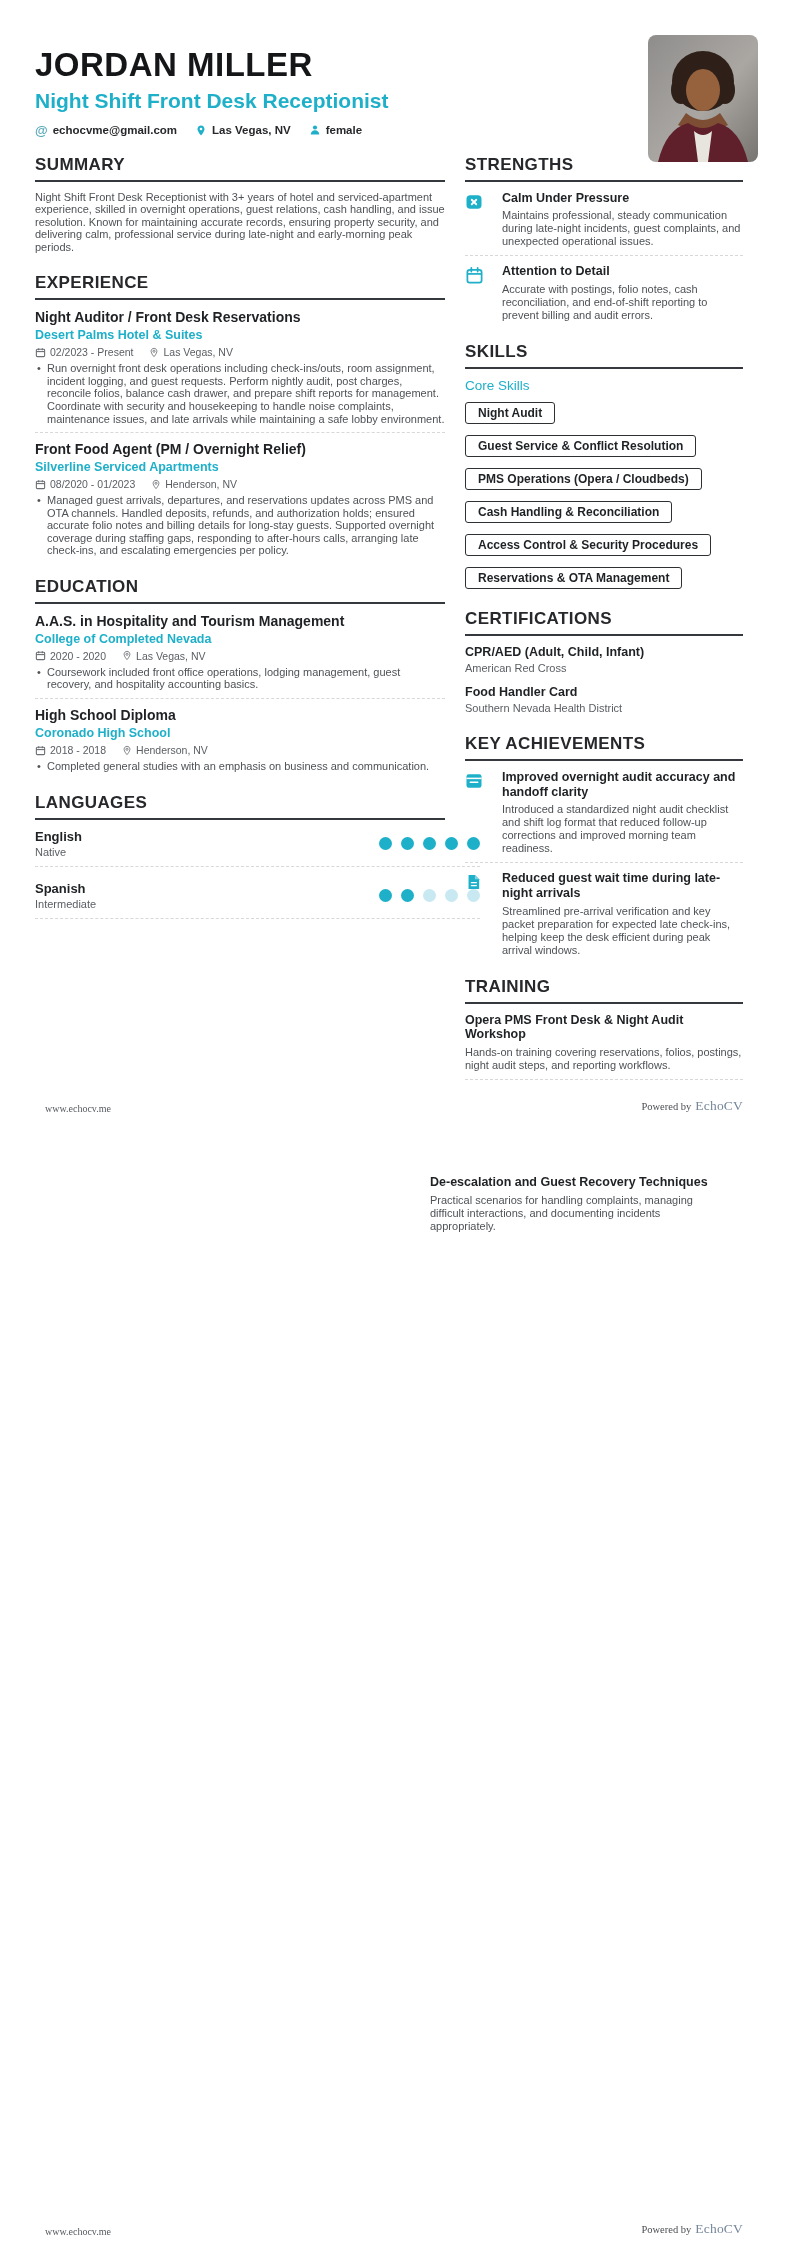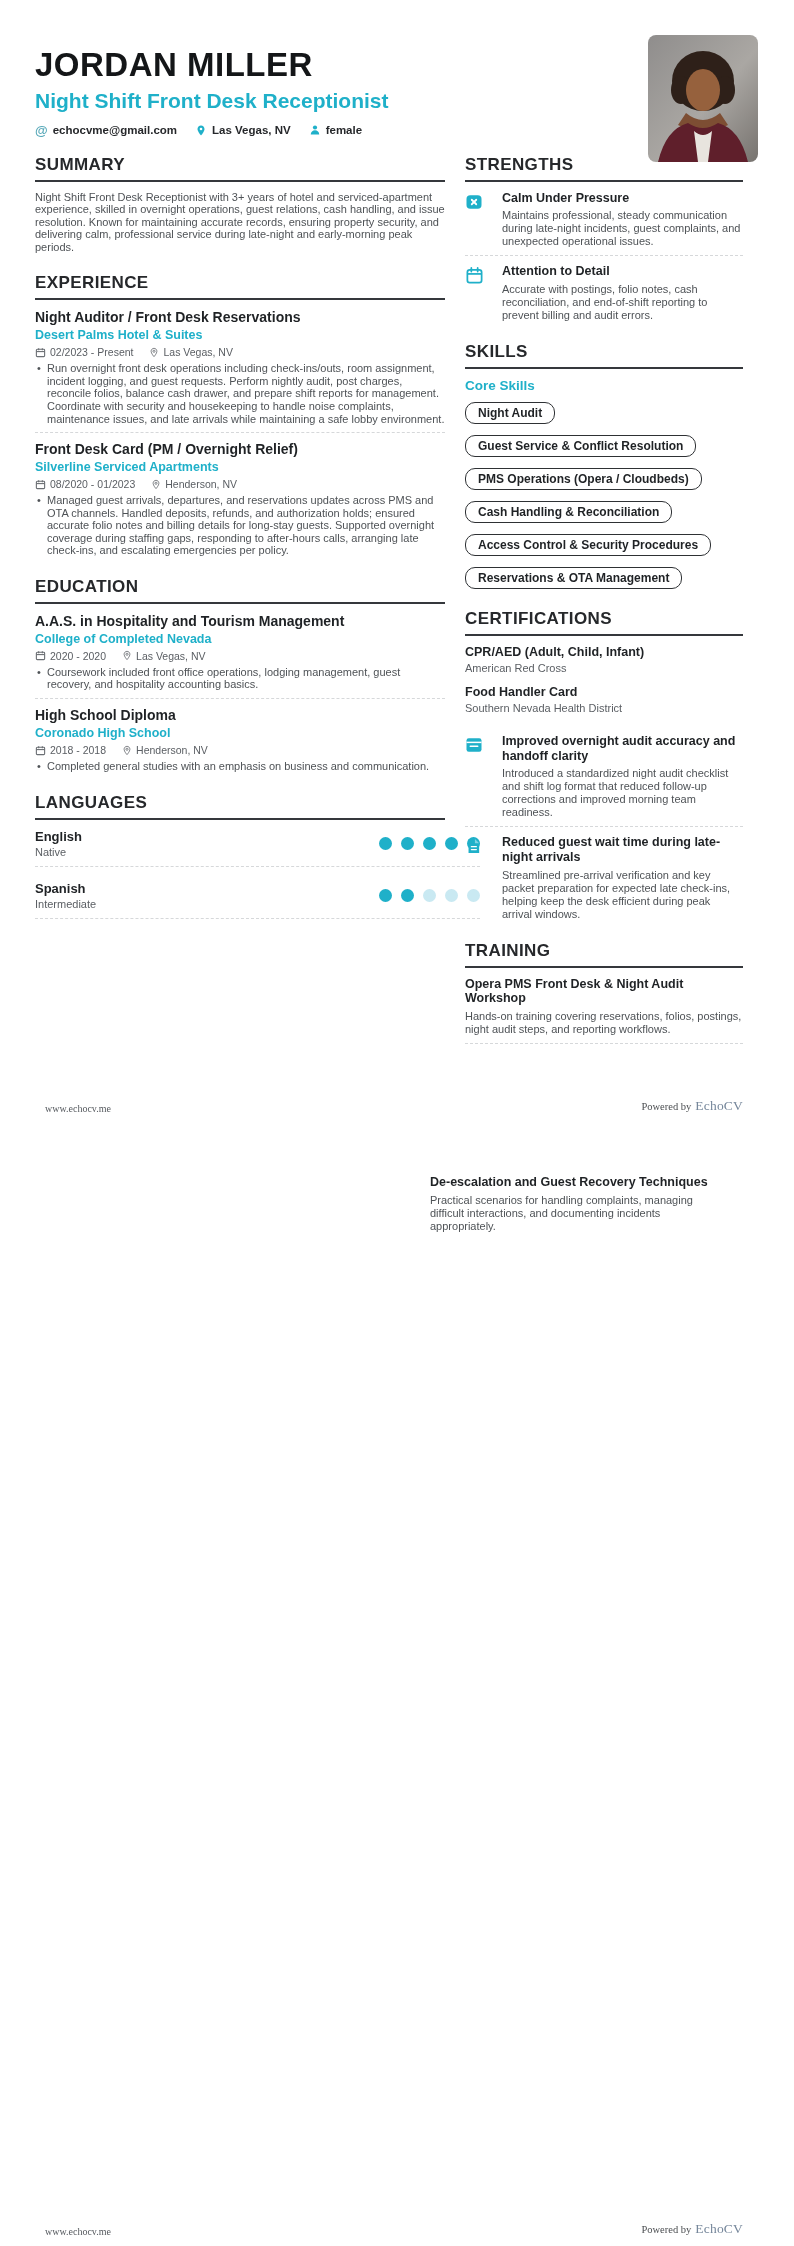--- a/index.html
+++ b/index.html
@@ -57,22 +57,22 @@
   .lang-level{font-size:11px;color:var(--meta);margin-top:2px;}
   .dots{display:flex;gap:9px;}
   .dot{width:13px;height:13px;border-radius:50%;background:var(--pale);}
   .dot.filled{background:var(--accent);}
 
   
   .ritem{display:flex;gap:9px;}
   .ritem .ricon{flex:none;width:28px;padding-top:2px;color:var(--accent);}
   .rtitle{font-size:12.5px;font-weight:700;color:var(--dark);line-height:1.18;}
   .rtext{font-size:11px;line-height:1.18;color:var(--body);margin-top:4px;}
-  .group-label{font-size:13.5px;font-weight:700;color:var(--accent);margin-bottom:9px;}
-  .chip{display:table;border:1.5px solid #2e3134;border-radius:10px;padding:3px 12px;
+  .group-label{font-size:13.5px;font-weight:400;color:var(--accent);margin-bottom:9px;}
+  .chip{display:table;border:1.5px solid #2e3134;border-radius:3px;padding:3px 12px;
         font-size:12px;font-weight:700;color:var(--dark);margin-bottom:11px;}
   .cert{margin-bottom:11px;}
   .cert-title{font-size:12.5px;font-weight:700;color:var(--dark);}
   .cert-org{font-size:11px;color:var(--meta);margin-top:3px;}
   .titem-title{font-size:12.5px;font-weight:700;color:var(--dark);line-height:1.18;}
   .titem-text{font-size:11px;line-height:1.18;color:var(--body);margin-top:4px;}
 
   
   .foot{position:absolute;left:45px;right:51px;bottom:9px;display:flex;
         justify-content:space-between;align-items:flex-end;font-family:Liberation Serif, serif;}
@@ -174,21 +174,21 @@
               </span>
             </div>
             <ul class="blts">
               <li>Run overnight front desk operations including check-ins/outs, room assignment, incident logging, and guest requests. Perform nightly audit, post charges, reconcile folios, balance cash drawer, and prepare shift reports for management. Coordinate with security and housekeeping to handle noise complaints, maintenance issues, and late arrivals while maintaining a safe lobby environment.</li>
             </ul>
           </div>
 
           <div class="dashed"></div>
 
           <div class="entry">
-            <h3>Front Desk Card (PM / Overnight Relief)</h3>
+            <h3>Front Food Agent (PM / Overnight Relief)</h3>
             <div class="company">Silverline Serviced Apartments</div>
             <div class="meta">
               <span class="meta-item">
                 <span class="micon">
                   <svg width="11" height="11" viewBox="0 0 24 24">
                       <rect x="3" y="5" width="18" height="16" rx="2" fill="none" stroke="currentColor" stroke-width="2.4"></rect>
                       <line x1="3" y1="10" x2="21" y2="10" stroke="currentColor" stroke-width="2.4"></line>
                       <line x1="8" y1="2.5" x2="8" y2="7" stroke="currentColor" stroke-width="2.4"></line>
                       <line x1="16" y1="2.5" x2="16" y2="7" stroke="currentColor" stroke-width="2.4"></line>
                     </svg>
@@ -362,20 +362,21 @@
             <div class="cert-title">CPR/AED (Adult, Child, Infant)</div>
             <div class="cert-org">American Red Cross</div>
           </div>
           <div class="cert">
             <div class="cert-title">Food Handler Card</div>
             <div class="cert-org">Southern Nevada Health District</div>
           </div>
         </div>
 
         <div class="section">
+          <h2 class="sec">KEY ACHIEVEMENTS</h2>
 
           <div class="ritem">
             <span class="ricon">
               <svg width="18" height="18" viewBox="0 0 24 24">
                   <rect x="2" y="3" width="20" height="18" rx="3" fill="#1fb0c9"></rect>
                   <line x1="2" y1="8.5" x2="22" y2="8.5" stroke="#fff" stroke-width="2"></line>
                   <line x1="7" y1="13.5" x2="17" y2="13.5" stroke="#fff" stroke-width="2" stroke-linecap="round"></line>
                 </svg>
             </span>
             <div>

